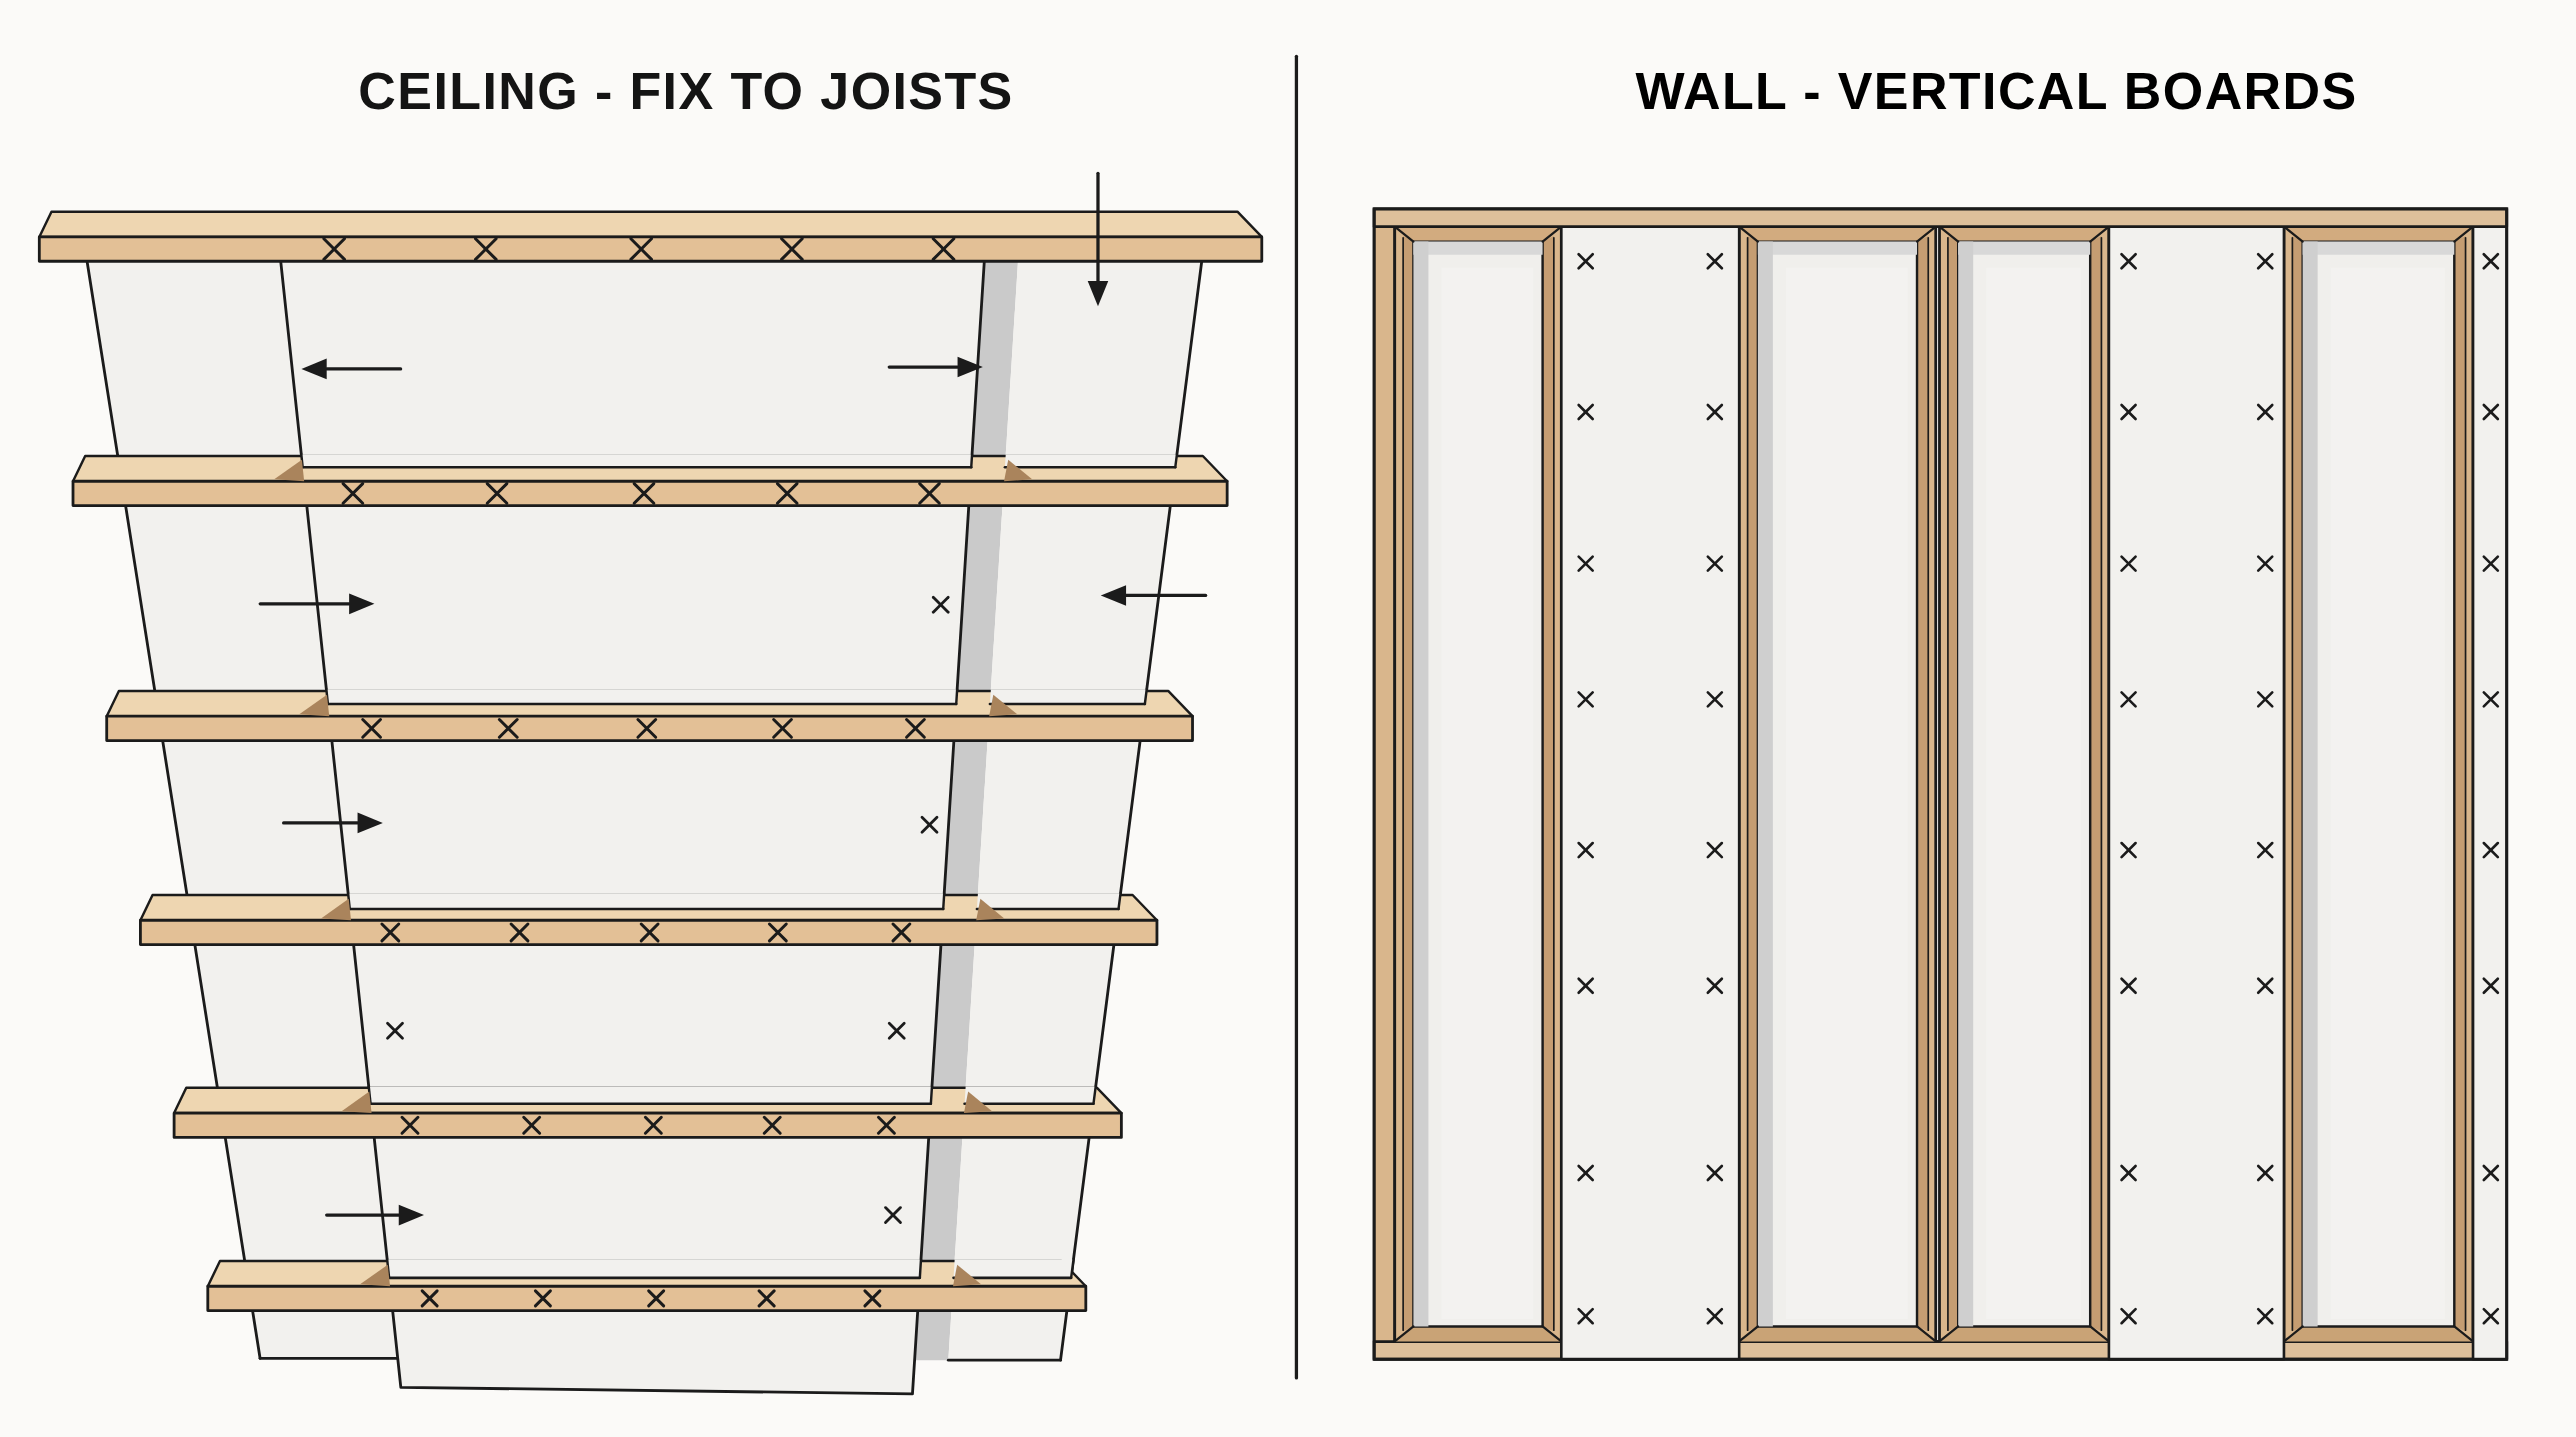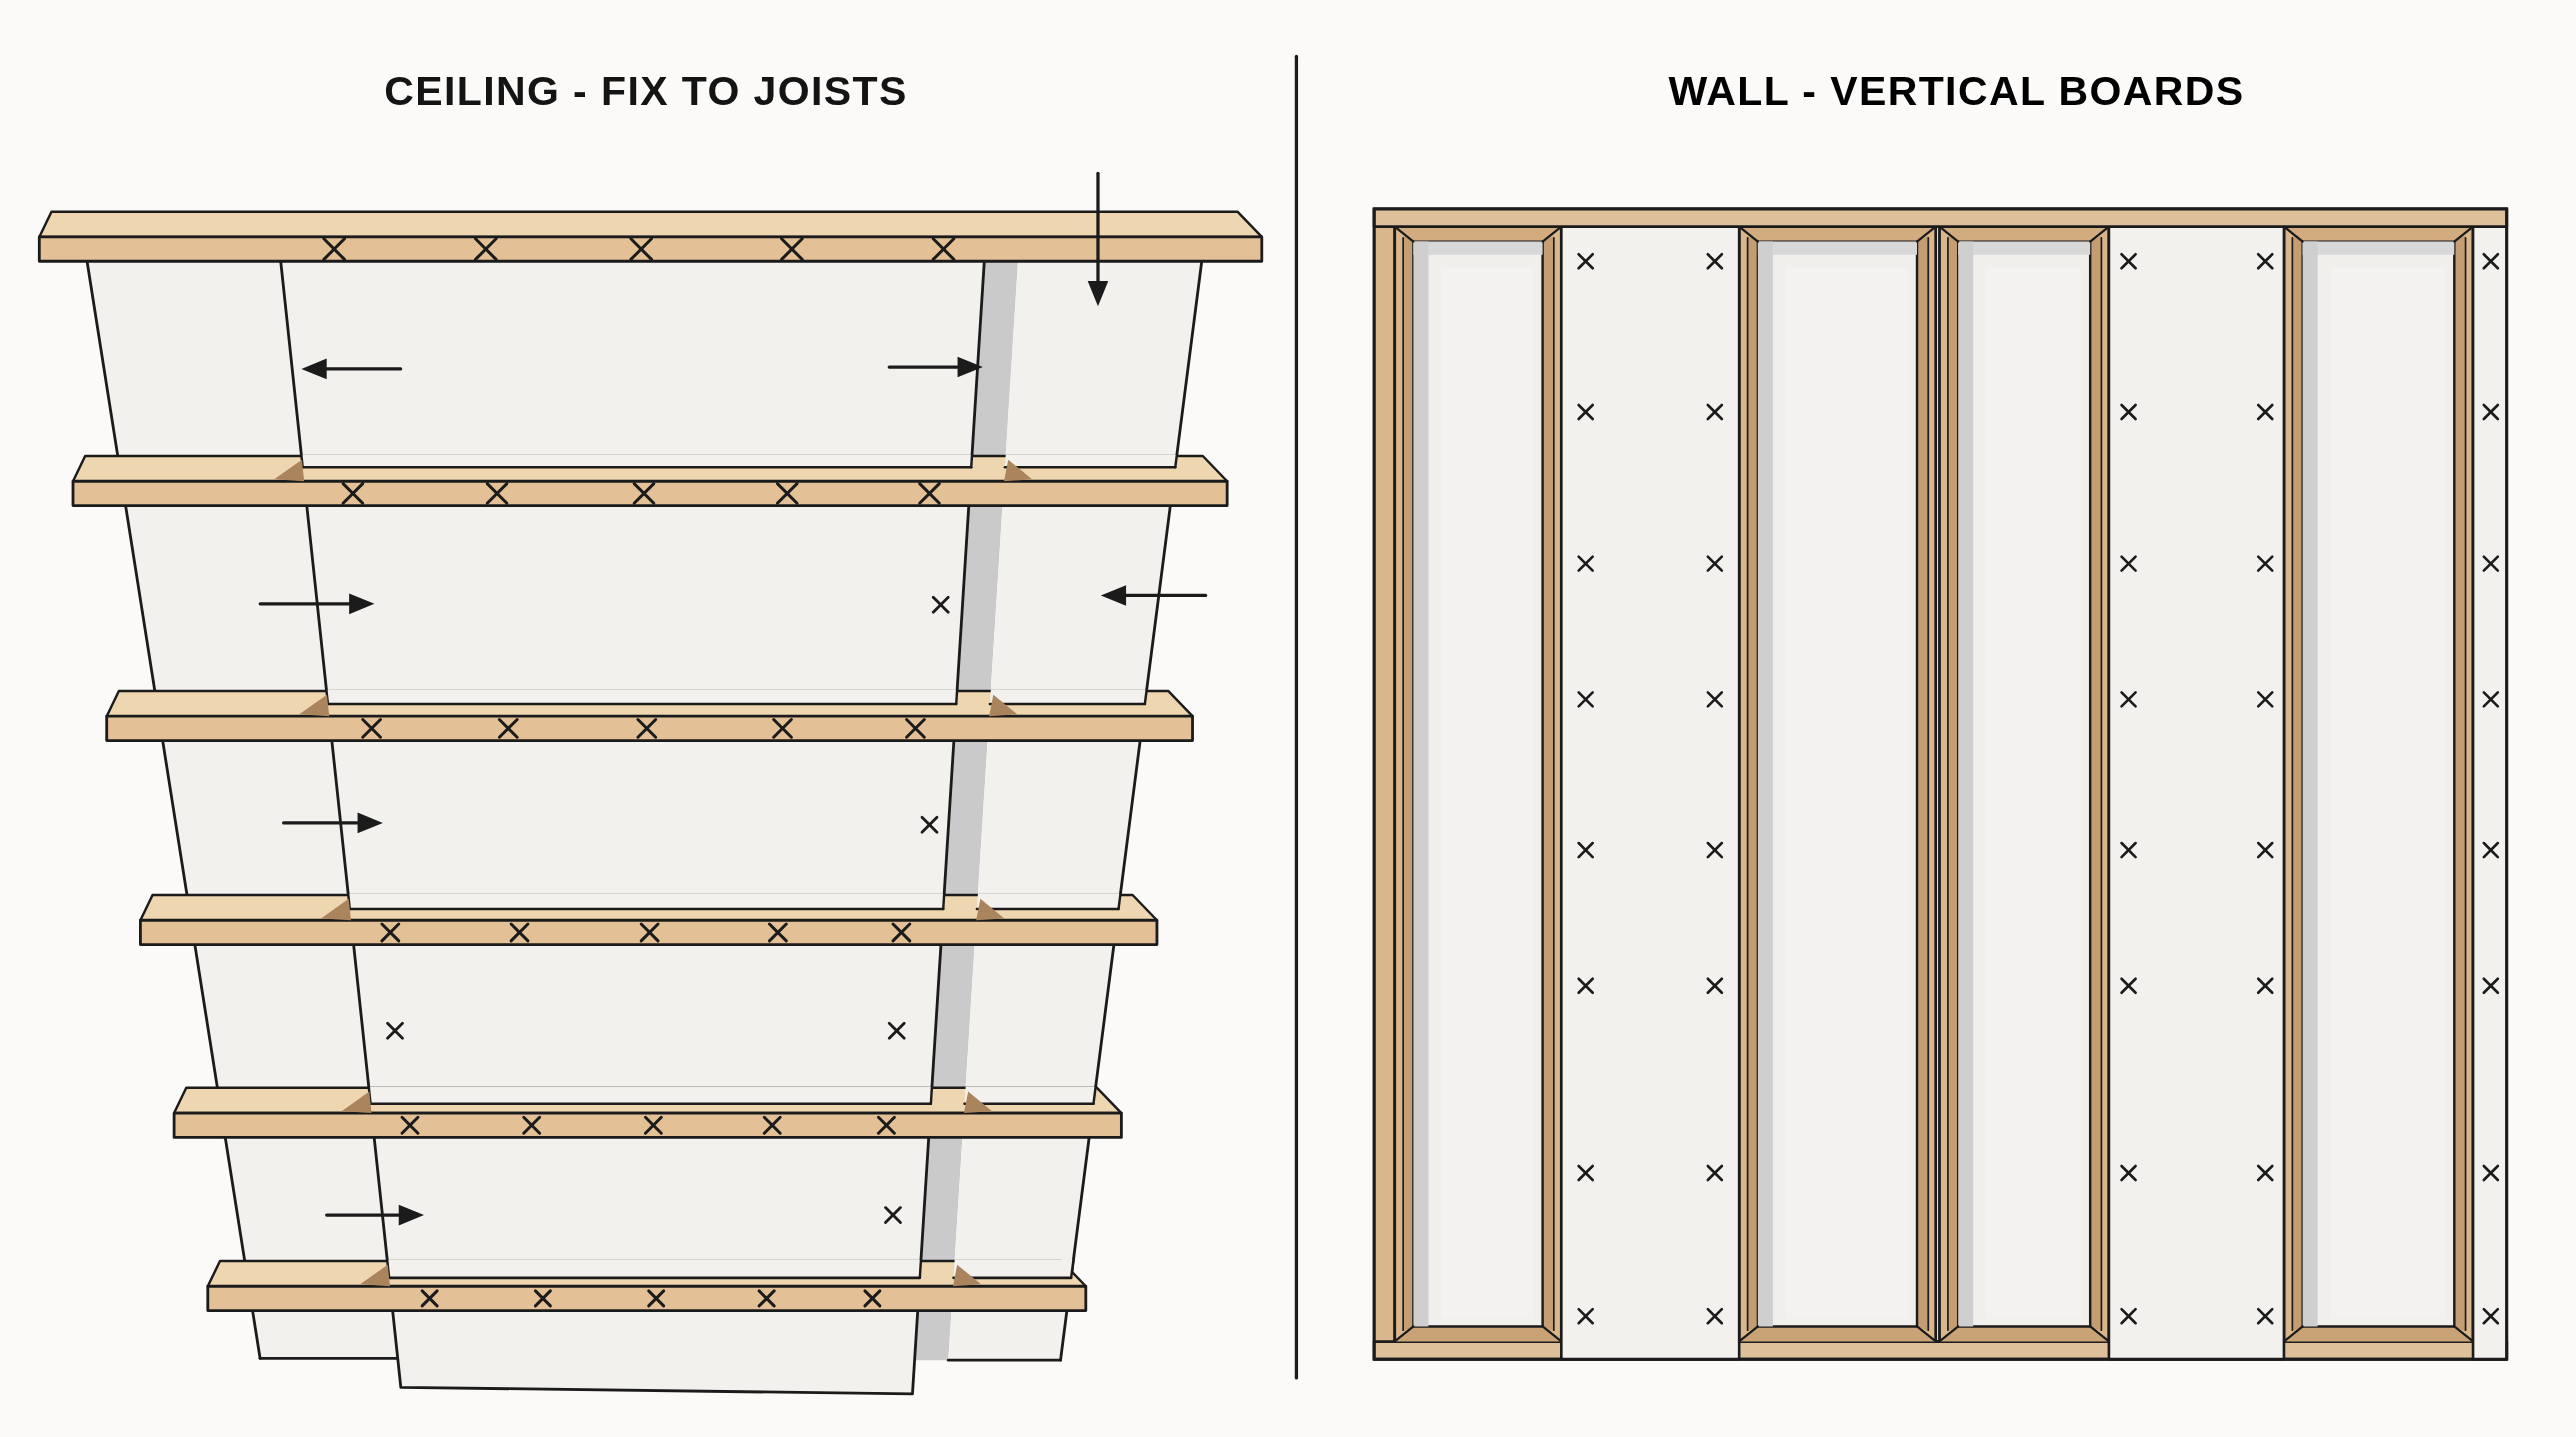--- a/index.html
+++ b/index.html
@@ -1,19 +1,19 @@
 <!DOCTYPE html>
 <html style="font-size:15px"><head>
 <meta charset="utf-8">
 <style>
   html,body{margin:0;padding:0;}
   .stage{position:relative;width:2576px;height:1438px;overflow:hidden;
          font-family:"Liberation Sans","DejaVu Sans",sans-serif;}
   .panel-title{position:absolute;top:58px;height:66px;line-height:66px;
-    text-align:center;font-size:41px;font-weight:600;letter-spacing:1.4px;}
+    text-align:center;font-size:52px;font-weight:600;letter-spacing:1.4px;margin-left:40px;}
   .title-left{left:0;width:1292px;}
   .title-right{left:1296px;width:1273px;}
   svg{position:absolute;left:0;top:0;}
 </style>
 </head>
 <body>
 
 <div class="stage" style="background: rgb(251, 250, 248);">
   <div class="panel-title title-left" style="color: rgb(20, 20, 20);">CEILING - FIX TO JOISTS</div>
   <div class="panel-title title-right" style="color: #000000; padding-left: 24px;">WALL - VERTICAL BOARDS</div>

